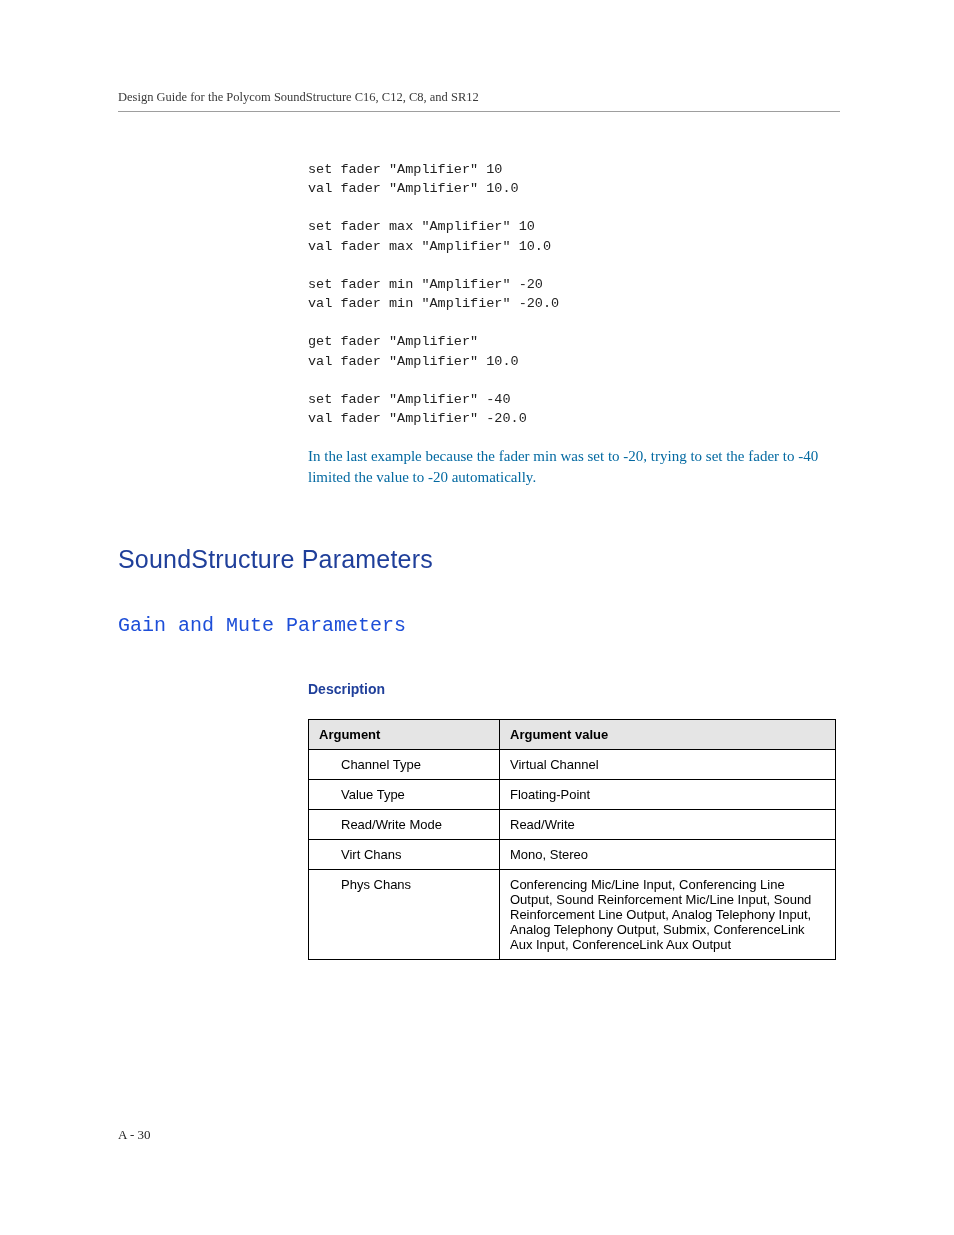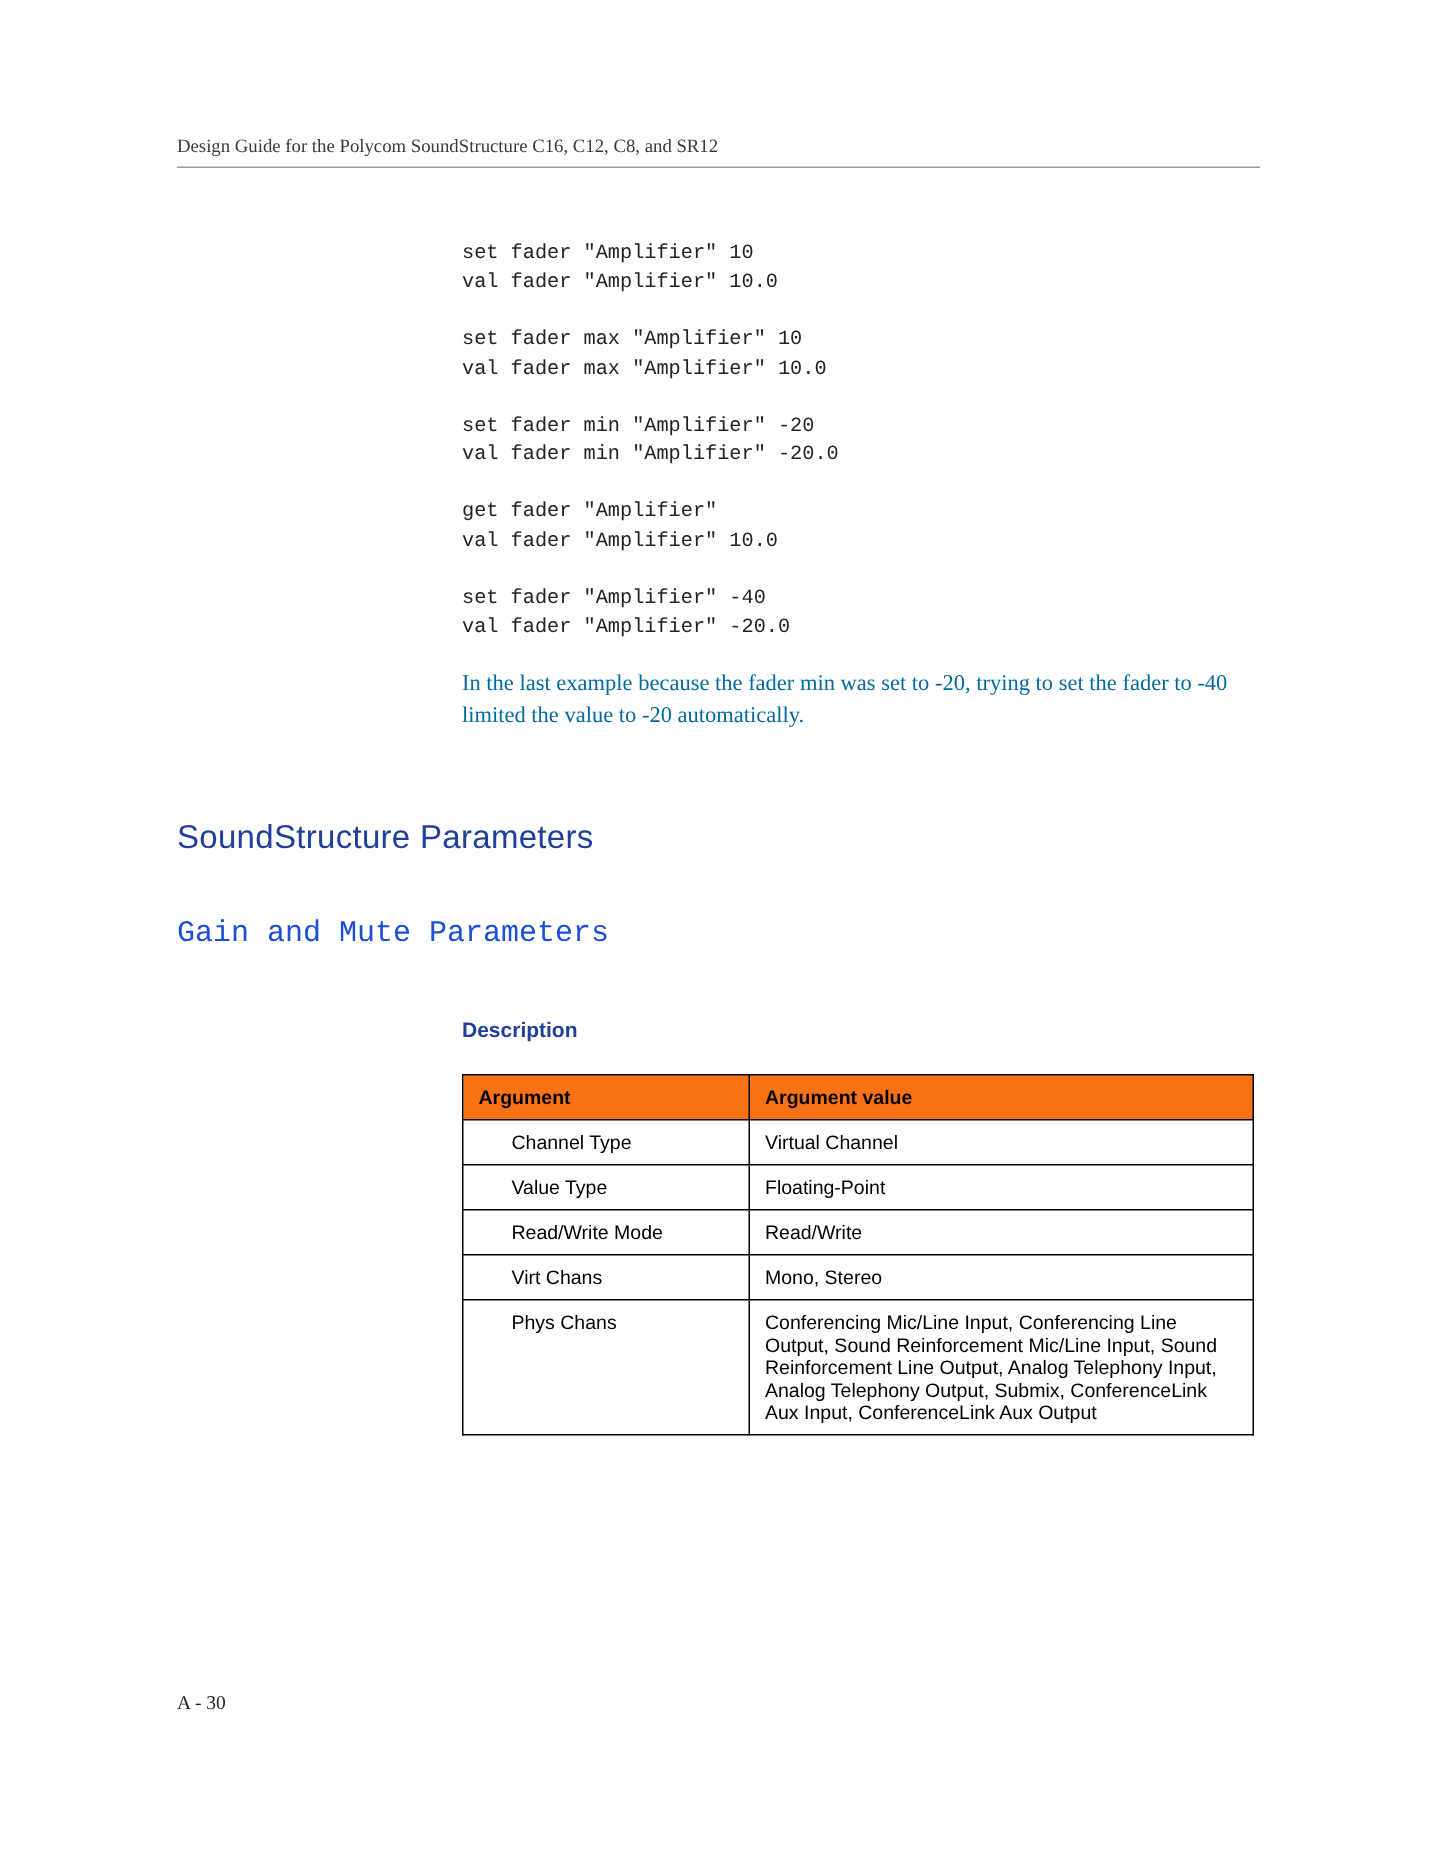--- a/index.html
+++ b/index.html
@@ -39,21 +39,21 @@
     margin-bottom: 18px;
   }
   .body-text {
     font-size: 15px;
     line-height: 1.42;
     color: #0369a1;
     margin-top: 6px;
   }
   .h1 {
     font-family: Futura, "Trebuchet MS", Arial, sans-serif;
-    font-size: 22px;
+    font-size: 25px;
     font-weight: 500;
     color: #1f3f9a;
     margin-top: 56px;
     margin-bottom: 40px;
     letter-spacing: 0.2px;
   }
   .h2 {
     font-family: Liberation Mono, monospace;
     font-size: 20px;
     font-weight: 500;
@@ -77,21 +77,21 @@
     font-family: Arial, Helvetica, sans-serif;
     font-size: 13px;
   }
   table.param-table th, table.param-table td {
     border: 1px solid #000;
     text-align: left;
     vertical-align: top;
     padding: 7px 10px 7px 10px;
   }
   table.param-table th {
-    background: #f97316;
+    background: #e5e5e5;
     font-weight: bold;
   }
   table.param-table td.col-arg {
     width: 148px;
     padding-left: 32px;
   }
   .page-number {
     position: absolute;
     left: 118px;
     bottom: 92px;

